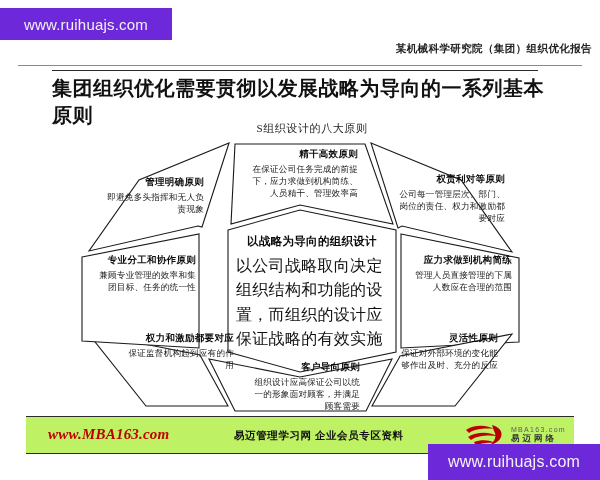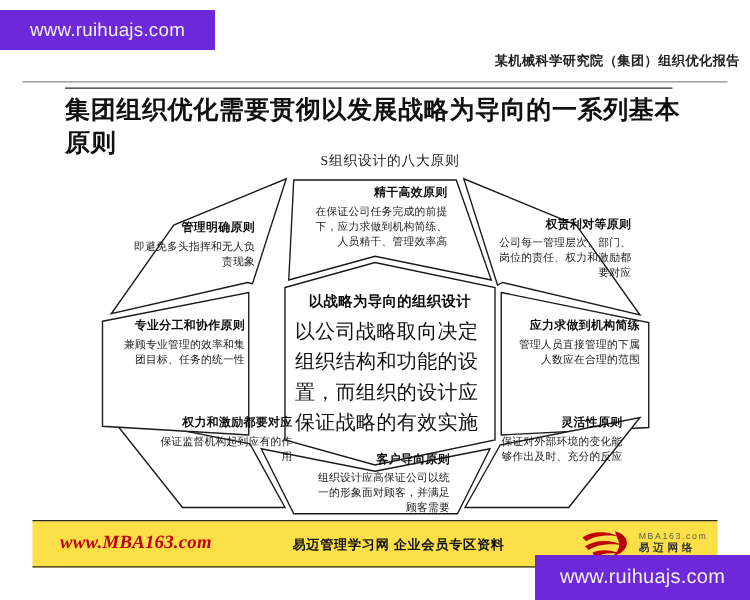--- a/index.html
+++ b/index.html
@@ -71,21 +71,21 @@
     font-size:11.5px;font-weight:bold;color:#0b0b0b;
     text-align:center;letter-spacing:.3px;margin-bottom:5px;white-space:nowrap;
   }
   #center-panel .c-body{
     font-size:16px;color:#121212;line-height:1.52;letter-spacing:.3px;
   }
 
   #footer{
     position:absolute;left:26px;top:416px;width:548px;height:36px;
     border-top:1.4px solid #2b2b2b;border-bottom:1.4px solid #2b2b2b;
-    background:#fde047;
+    background:#bef264;
   }
   #footer-url{
     position:absolute;left:22px;top:9px;
     font-family:"Liberation Serif","DejaVu Serif",serif;
     font-style:italic;font-weight:bold;font-size:15px;
     color:#c00000;letter-spacing:.2px;
   }
   #footer-cn{
     position:absolute;left:208px;top:12px;
     font-size:10.5px;font-weight:bold;color:#111;letter-spacing:.6px;

